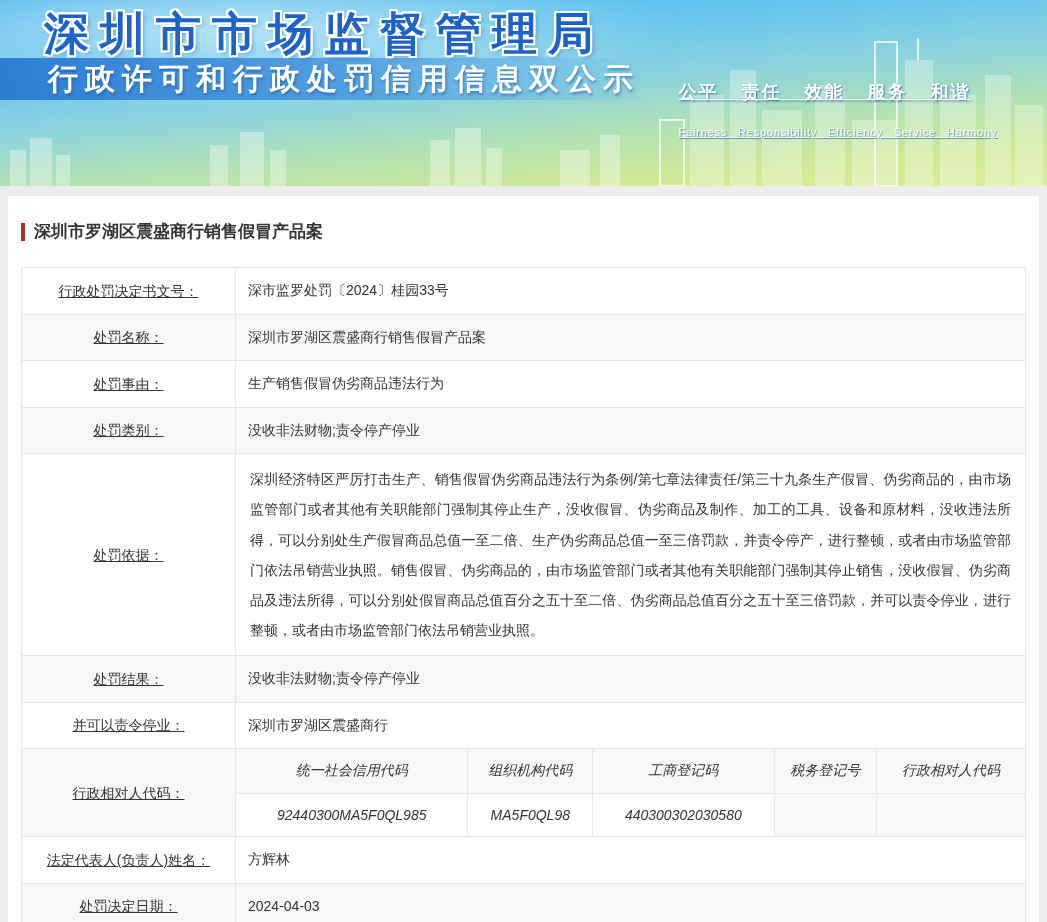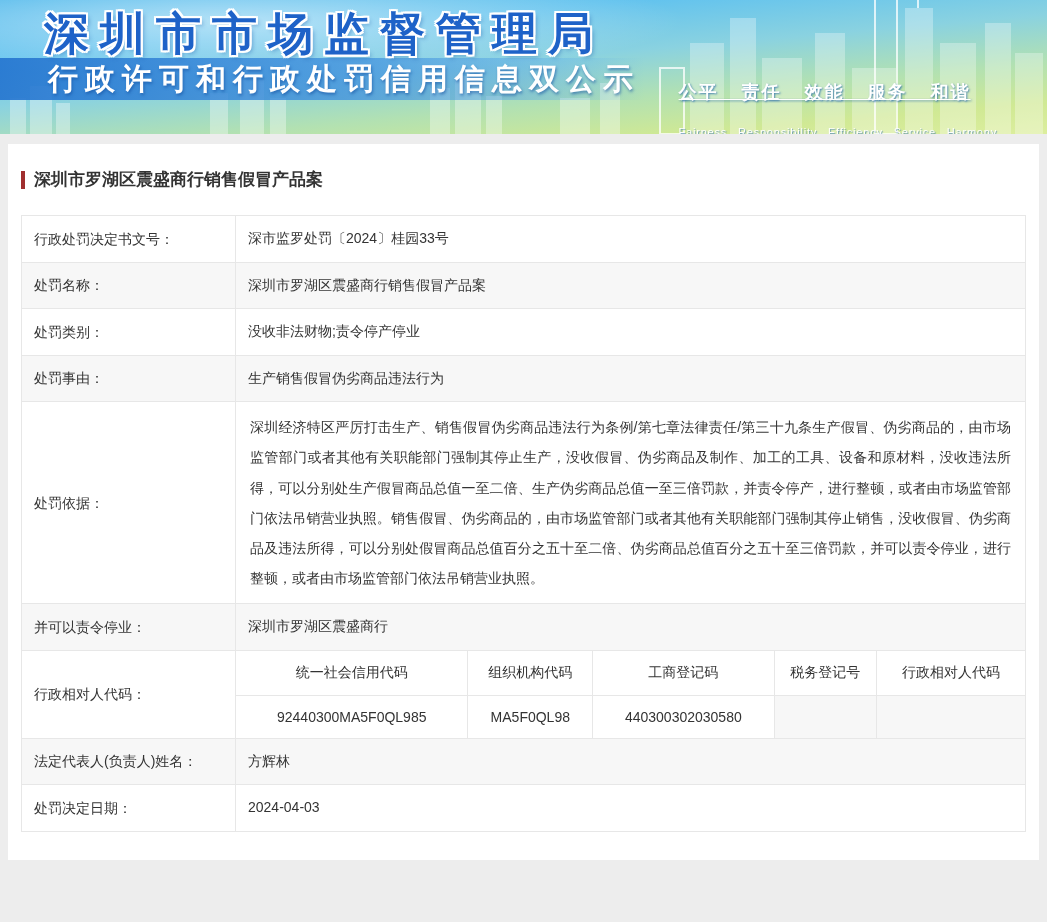--- a/index.html
+++ b/index.html
@@ -7,21 +7,21 @@
   body {
     width: 1047px;
     background: #ededed;
     font-family: "Liberation Sans", "DejaVu Sans", sans-serif;
     color: #333;
   }
 
   
   .banner {
     position: relative;
-    height: 134px;
+    height: 186px;
     overflow: hidden;
     background: linear-gradient(175deg,
       #45b4ea 0%, #63c3ee 25%, #8ad2e0 47%,
       #b2e1b2 68%, #d0e994 86%, #dcee9e 100%);
   }
   .banner::before {
     content: "";
     position: absolute; inset: 0;
     background: radial-gradient(ellipse 62% 60% at 22% 16%,
       rgba(255,255,255,0.55), rgba(255,255,255,0) 70%);
@@ -76,33 +76,33 @@
     margin: 0 13px;
     border-collapse: collapse;
     font-size: 14px;
     color: #333;
     table-layout: fixed;
   }
   .detail > tbody > tr > th,
   .detail > tbody > tr > td { border: 1px solid #e7e7e7; }
   .detail > tbody > tr:nth-child(even) { background: #f7f7f7; }
   .detail th.lbl {
-    font-weight: normal; text-align: left;
-    padding: 13px 12px; vertical-align: middle; line-height: 1.3;
+    font-weight: normal; text-align: center;
+    padding: 13px 12px; vertical-align: middle; line-height: 1.3; text-decoration: underline;
   }
   .detail td.val { text-align: left; padding: 13px 12px; line-height: 1.4; }
   .detail tr.long td.val {
     line-height: 2.15; text-align: justify; padding: 10px 14px;
   }
 
   td.codes-cell { padding: 0; }
   table.codes { width: 100%; border-collapse: collapse; table-layout: fixed; }
   .codes th, .codes td {
     border: 1px solid #e7e7e7; font-weight: normal; text-align: center;
-    padding: 13px 6px; overflow: hidden; white-space: nowrap;
+    padding: 13px 6px; overflow: hidden; white-space: nowrap; font-style: italic;
   }
   .codes tr:first-child > * { border-top: none; }
   .codes tr:last-child > * { border-bottom: none; }
   .codes tr > *:first-child { border-left: none; }
   .codes tr > *:last-child { border-right: none; }
   .codes tr.vals { background: #fff; }
   .codes tr.vals td.empty { background: #f7f7f7; }
 </style>
 </head>
 <body>
@@ -167,30 +167,34 @@
     <tbody>
       <tr>
         <th class="lbl">行政处罚决定书文号：</th>
         <td class="val">深市监罗处罚〔2024〕桂园33号</td>
       </tr>
       <tr>
         <th class="lbl">处罚名称：</th>
         <td class="val">深圳市罗湖区震盛商行销售假冒产品案</td>
       </tr>
       <tr>
+        <th class="lbl">处罚事由：</th>
+        <td class="val">生产销售假冒伪劣商品违法行为</td>
+      </tr>
+      <tr>
         <th class="lbl">处罚类别：</th>
         <td class="val">没收非法财物;责令停产停业</td>
-      </tr>
-      <tr>
-        <th class="lbl">处罚事由：</th>
-        <td class="val">生产销售假冒伪劣商品违法行为</td>
       </tr>
       <tr class="long">
         <th class="lbl">处罚依据：</th>
         <td class="val">深圳经济特区严厉打击生产、销售假冒伪劣商品违法行为条例/第七章法律责任/第三十九条生产假冒、伪劣商品的，由市场监管部门或者其他有关职能部门强制其停止生产，没收假冒、伪劣商品及制作、加工的工具、设备和原材料，没收违法所得，可以分别处生产假冒商品总值一至二倍、生产伪劣商品总值一至三倍罚款，并责令停产，进行整顿，或者由市场监管部门依法吊销营业执照。销售假冒、伪劣商品的，由市场监管部门或者其他有关职能部门强制其停止销售，没收假冒、伪劣商品及违法所得，可以分别处假冒商品总值百分之五十至二倍、伪劣商品总值百分之五十至三倍罚款，并可以责令停业，进行整顿，或者由市场监管部门依法吊销营业执照。</td>
+      </tr>
+      <tr>
+        <th class="lbl">处罚结果：</th>
+        <td class="val">没收非法财物;责令停产停业</td>
       </tr>
       <tr>
         <th class="lbl">并可以责令停业：</th>
         <td class="val">深圳市罗湖区震盛商行</td>
       </tr>
 
       <tr>
         <th class="lbl">行政相对人代码：</th>
         <td class="codes-cell">
           <table class="codes">

